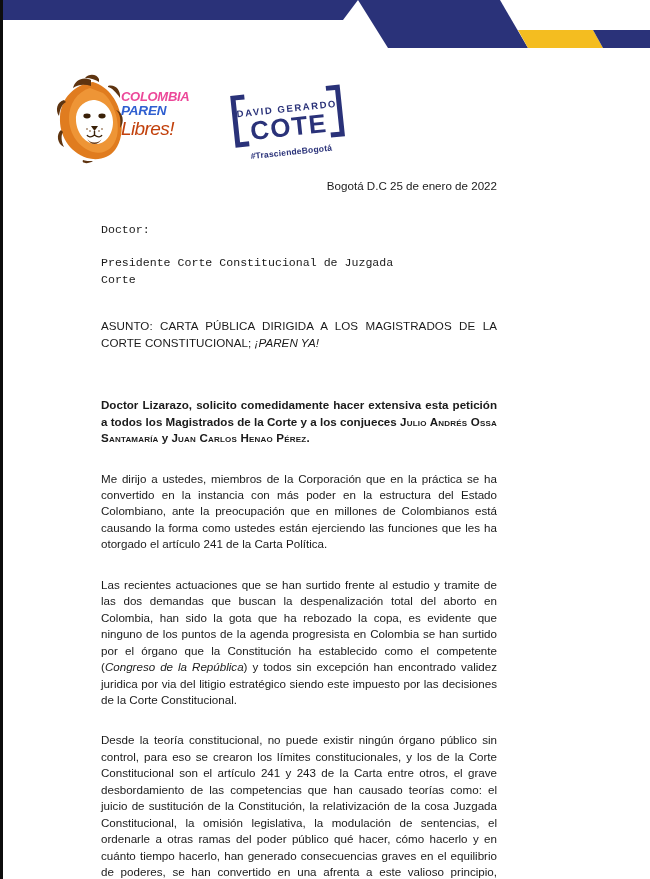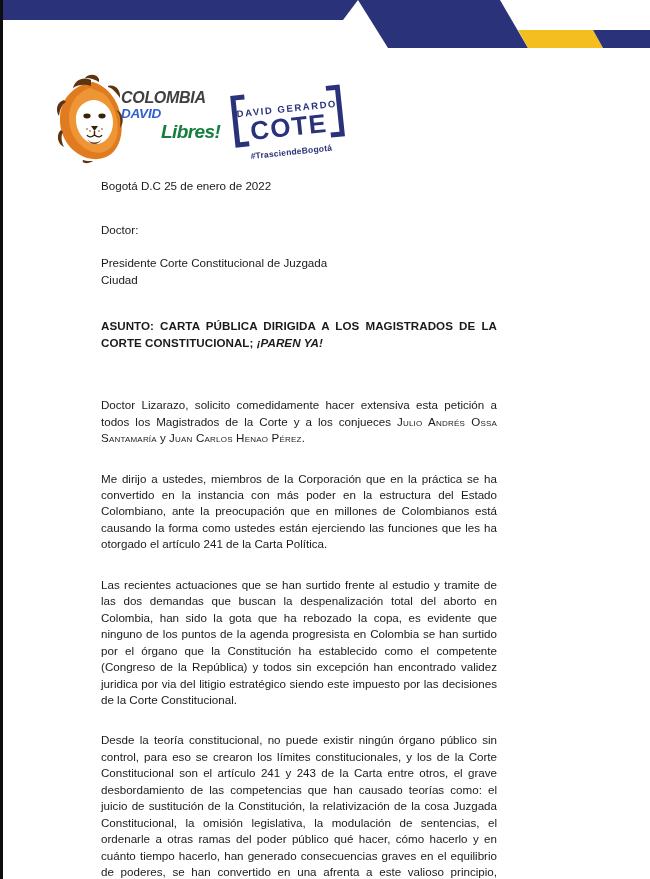--- a/index.html
+++ b/index.html
@@ -62,47 +62,47 @@
     position: absolute;
     left: 98px;
     top: 178px;
     width: 396px;
     color: #1a1a1a;
     font-size: 11.6px;
     line-height: 1.42;
   }
   .doc p { margin: 0; }
 
-  .line-date { margin-bottom: 28px !important; }
-
-  .addressee { margin-bottom: 0 !important; }
+  .line-date { margin-bottom: 28px !important; text-align: right; }
+
+  .addressee { margin-bottom: 0 !important; font-family: Liberation Mono, monospace; }
   .addressee .strong-name {
     font-weight: bold;
     letter-spacing: 0.1px;
   }
 
   .asunto {
     margin-top: 30px !important;
     margin-bottom: 0 !important;
-    font-weight: bold;
+    font-weight: normal;
     text-align: justify;
     text-align-last: left;
     letter-spacing: 0.05px;
   }
   .asunto .ital { font-style: italic; }
 
   .body-par {
     margin-top: 24px !important;
     text-align: justify;
     text-align-last: left;
   }
-  .body-par.first { margin-top: 46px !important; }
+  .body-par.first { margin-top: 46px !important; font-weight: bold; }
 
   b, .bold { font-weight: normal; }
-  .ital { }
+  .ital { font-style: italic; }
   .smallcaps {
     font-variant: small-caps;
     letter-spacing: 0.2px;
   }
 </style>
 </head>
 <body>
 
 <div class="page">
 
@@ -153,23 +153,23 @@
 
           <path d="M34 66 C37 74 46 74 49 66 C47 72 36 72 34 66 Z" fill="#6b3b14"></path>
 
           <circle cx="34" cy="57" r="0.8" fill="#6b3b14"></circle>
           <circle cx="37" cy="59" r="0.8" fill="#6b3b14"></circle>
           <circle cx="46" cy="59" r="0.8" fill="#6b3b14"></circle>
           <circle cx="49" cy="57" r="0.8" fill="#6b3b14"></circle>
         </g>
       </svg>
       <div style="position:absolute; left:68px; top:18px; width:74px;">
-        <div style="font-size:16px; font-weight:bold; font-style:italic; color:#404040; letter-spacing:-0.3px; line-height:1;">COLOMBIA</div>
-        <div style="font-size:13.5px; font-weight:bold; font-style:italic; color:#2f5fd0; letter-spacing:-0.2px; line-height:1.15;">DAVID</div>
-        <div style="font-size:19px; font-weight:bold; font-style:italic; color:#15803d; letter-spacing:-0.6px; line-height:1.1;margin-left:40px;">Libres!</div>
+        <div style="font-size:13px; font-weight:bold; font-style:italic; color:#ec4899; letter-spacing:-0.3px; line-height:1;">COLOMBIA</div>
+        <div style="font-size:13.5px; font-weight:bold; font-style:italic; color:#2f5fd0; letter-spacing:-0.2px; line-height:1.15;">PAREN</div>
+        <div style="font-size:19px; font-weight:normal; font-style:italic; color:#c2410c; letter-spacing:-0.6px; line-height:1.1;">Libres!</div>
       </div>
     </div>
 
     <div class="logo-cote">
       <svg width="135" height="88" viewBox="0 0 135 88" xmlns="http://www.w3.org/2000/svg">
         <g transform="rotate(-6 67 44)">
 
           <path d="M12 14 L26 14 L26 19 L17 19 L17 61 L26 61 L26 66 L12 66 Z" fill="#2a3279"></path>
 
           <path d="M122 14 L108 14 L108 19 L117 19 L117 61 L108 61 L108 66 L122 66 Z" fill="#2a3279"></path>
@@ -182,21 +182,21 @@
   </div>
 
   <div class="doc">
 
     <p class="line-date">Bogotá D.C 25 de enero de 2022</p>
 
     <p class="addressee">
       <span>Doctor:</span><br>
       <br>
       <span>Presidente Corte Constitucional de Juzgada</span><br>
-      <span>Ciudad</span>
+      <span>Corte</span>
     </p>
 
     <p class="asunto">
       <span>ASUNTO: CARTA PÚBLICA DIRIGIDA A LOS MAGISTRADOS DE LA CORTE CONSTITUCIONAL;</span>
       <span class="ital">¡PAREN YA!</span>
     </p>
 
     <p class="body-par first"><span>Doctor Lizarazo, solicito comedidamente hacer extensiva esta petición a todos los Magistrados de la Corte y a los conjueces </span><span class="smallcaps">Julio Andrés Ossa Santamaría</span><span> y </span><span class="smallcaps">Juan Carlos Henao Pérez</span><span>.</span></p>
     <p class="body-par"><span>Me dirijo a ustedes, miembros de la Corporación que en la práctica se ha convertido en la instancia con más poder en la estructura del Estado Colombiano, ante la preocupación que en millones de Colombianos está causando la forma como ustedes están ejerciendo las funciones que les ha otorgado el </span><span class="bold">artículo 241</span><span> de la Carta Política.</span></p>
     <p class="body-par"><span>Las recientes actuaciones que se han surtido frente al estudio y tramite de las dos demandas que buscan la despenalización total del aborto en Colombia, han sido la gota que ha rebozado la copa, es evidente que ninguno de los puntos de la agenda progresista en Colombia se han surtido por el órgano que la Constitución ha establecido como el competente (</span><span class="ital">Congreso de la República</span><span>) y todos sin excepción han encontrado validez juridica por via del litigio estratégico siendo este impuesto por las decisiones de la Corte Constitucional.</span></p>

